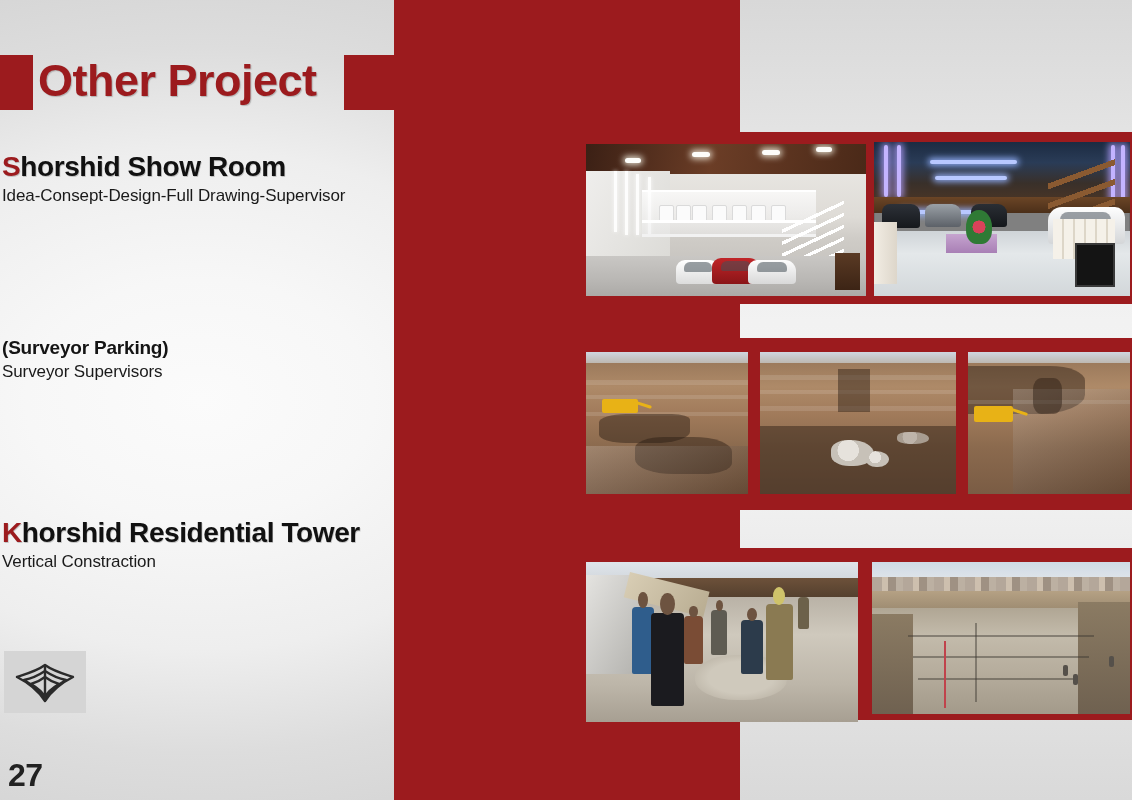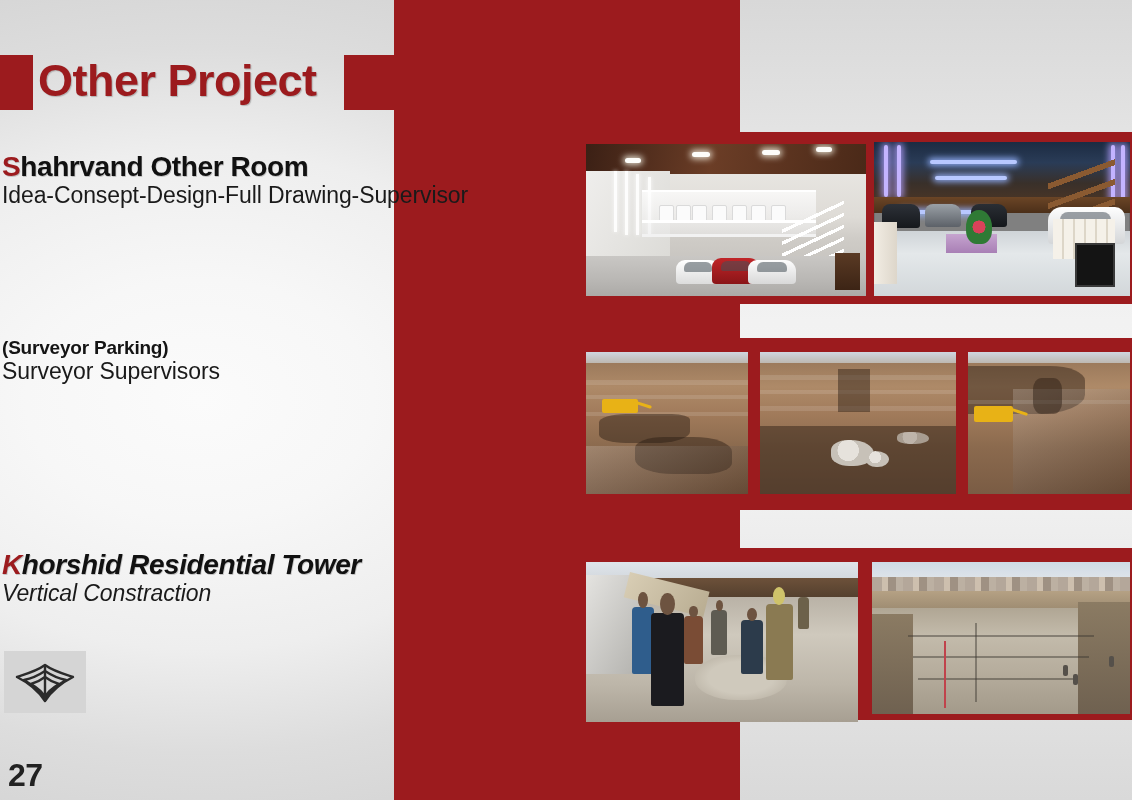--- a/index.html
+++ b/index.html
@@ -81,21 +81,21 @@
   }
 
   
   .project {
     position: absolute;
     left: 2px;
     width: 392px;
   }
   .project.p1 { top: 150px; }
   .project.p2 { top: 336px; }
-  .project.p3 { top: 548px; font-style: italic; }
+  .project.p3 { top: 516px; }
 
   .proj-title {
     font-size: 28px;
     font-weight: bold;
     color: #111111;
     line-height: 34px;
     letter-spacing: -0.4px;
     white-space: nowrap;
     text-shadow: 0.7px 0.7px 0.6px rgba(150,150,150,0.5);
   }
@@ -104,21 +104,21 @@
   }
   .proj-sub-bold {
     font-size: 19px;
     font-weight: bold;
     color: #141414;
     line-height: 24px;
     letter-spacing: -0.2px;
     white-space: nowrap;
   }
   .proj-sub {
-    font-size: 23px;
+    font-size: 17px;
     font-weight: normal;
     color: #1a1a1a;
     line-height: 23px;
     letter-spacing: -0.1px;
     white-space: nowrap;
   }
 
   
   .logo-box {
     position: absolute;
@@ -386,21 +386,21 @@
   <div class="red-band"></div>
   <div class="red-title-notch"></div>
   <div class="red-row-bleed r1"></div>
   <div class="red-row-bleed r2"></div>
   <div class="red-row-bleed r3"></div>
 
   <div class="title-square"></div>
   <div class="page-title">Other Project</div>
 
   <div class="project p1">
-    <div class="proj-title"><span class="cap">S</span><span>hahrvand Other Room</span></div>
+    <div class="proj-title"><span class="cap">S</span><span>horshid Show Room</span></div>
     <div class="proj-sub">Idea-Consept-Design-Full Drawing-Supervisor</div>
   </div>
 
   <div class="project p2">
     <div class="proj-sub-bold">(Surveyor Parking)</div>
     <div class="proj-sub">Surveyor Supervisors</div>
   </div>
 
   <div class="project p3">
     <div class="proj-title"><span class="cap">K</span><span>horshid Residential Tower</span></div>

